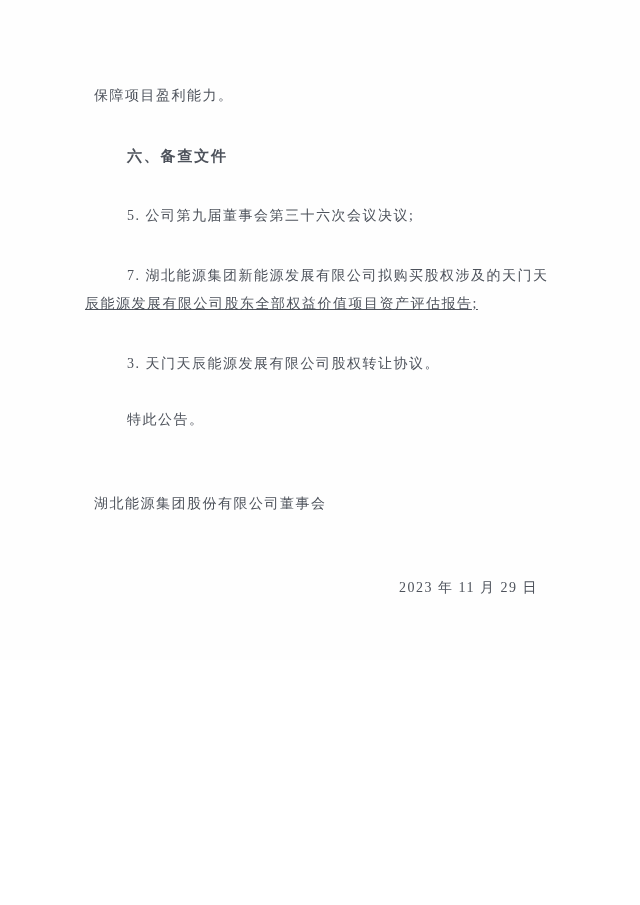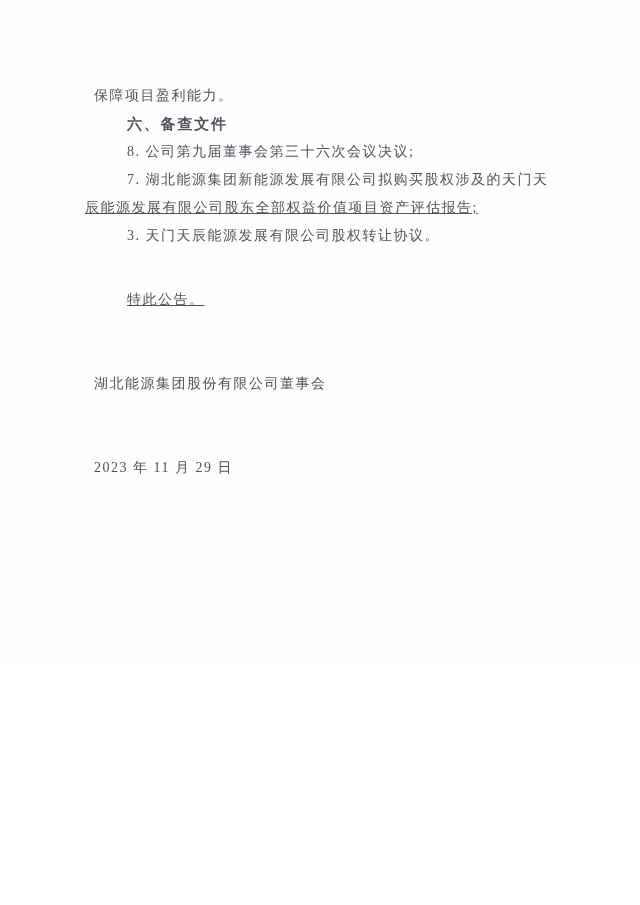--- a/index.html
+++ b/index.html
@@ -27,45 +27,46 @@
     width: 458px;
   }
   .line {
     margin: 0;
     line-height: 28px;
     font-size: 14px;
     letter-spacing: 1.5px;
     white-space: nowrap;
     color: #4d525b;
   }
-  .indent { padding-left: 33px; }
+  .indent { padding-left: 33px; margin-top: 32px; }
   .outdent { margin-left: -9px; text-decoration: underline; }
   .heading {
     font-weight: bold;
     font-size: 15px;
     letter-spacing: 1.8px;
   }
-  .closing { margin-top: 36px; text-decoration: underline; }
+  .closing { margin-top: 28px; }
   .sig {
     margin-top: 56px;
     text-align: left;
     padding-right: 10px;
   }
   .date {
+    text-align: right;
     padding-right: 14px;
   }
 </style>
 </head>
 <body>
 
 <div class="page">
   <div class="content">
     <p class="line">保障项目盈利能力。</p>
     <p class="line indent heading">六、备查文件</p>
-    <p class="line indent">8. 公司第九届董事会第三十六次会议决议;</p>
+    <p class="line indent">5. 公司第九届董事会第三十六次会议决议;</p>
     <p class="line indent">7. 湖北能源集团新能源发展有限公司拟购买股权涉及的天门天</p>
     <p class="line outdent">辰能源发展有限公司股东全部权益价值项目资产评估报告;</p>
     <p class="line indent">3. 天门天辰能源发展有限公司股权转让协议。</p>
     <p class="line indent closing">特此公告。</p>
     <p class="line sig">湖北能源集团股份有限公司董事会</p>
     <p class="line sig date">2023 年 11 月 29 日</p>
   </div>
 </div>
 
 </body></html>

